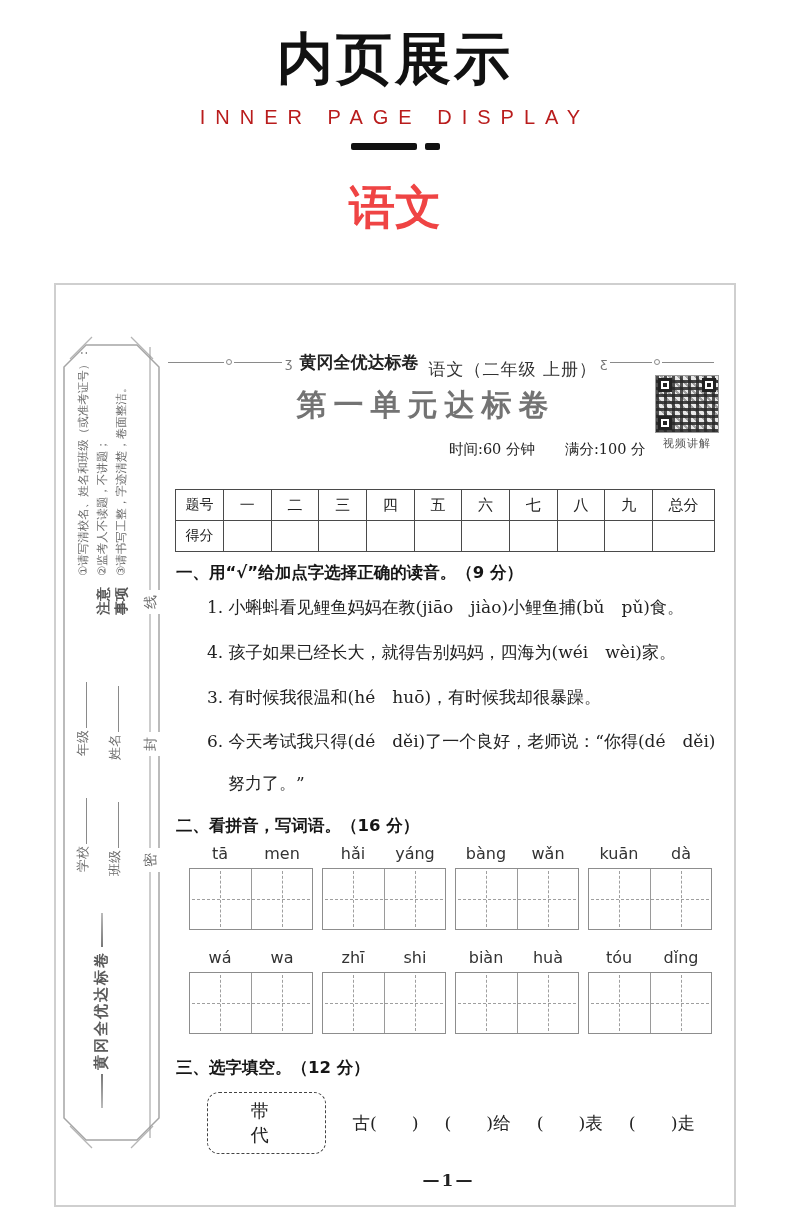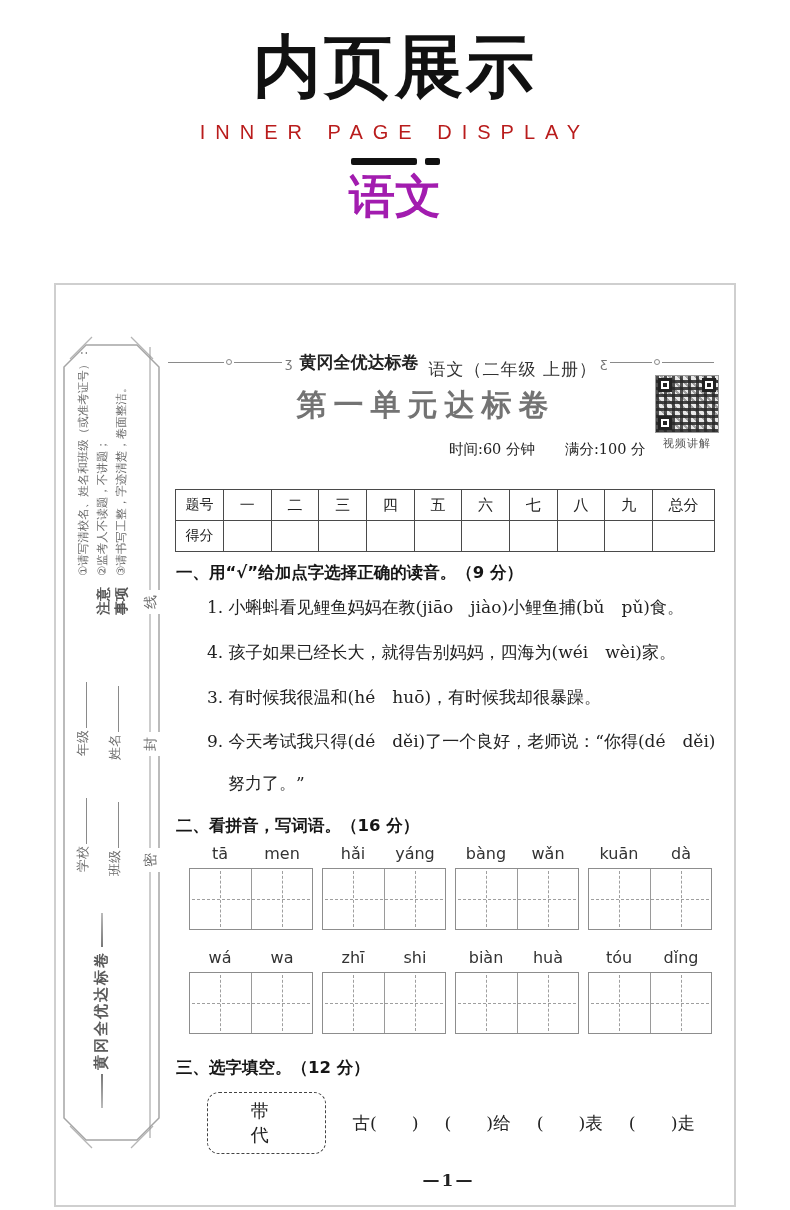--- a/index.html
+++ b/index.html
@@ -1,26 +1,26 @@
 <!DOCTYPE html>
 <html><head>
 <meta charset="utf-8">
 <style>
   * { margin:0; padding:0; box-sizing:border-box; }
   html,body { background:#ffffff; }
   body { width:790px; height:1210px; position:relative; font-family:"DejaVu Sans", sans-serif; color:#1c1c1c; overflow:hidden; }
 
   
   .banner { position:absolute; top:0; left:0; width:790px; text-align:center; }
-  .banner-title { margin-top:22px; font-size:68px; font-weight:900; letter-spacing:3px; color:#111; font-family:"DejaVu Sans", sans-serif; }
+  .banner-title { margin-top:22px; font-size:56px; font-weight:900; letter-spacing:3px; color:#111; font-family:"DejaVu Sans", sans-serif; }
   .banner-sub { margin-top:8px; font-size:20px; letter-spacing:10px; color:#b91c1c; font-family:"Liberation Sans", sans-serif; }
   .banner-underline { margin:14px auto 0; width:100px; height:8px; display:flex; gap:8px; justify-content:center; }
   .banner-underline .bar { width:66px; height:7px; background:#111; border-radius:2px; }
   .banner-underline .dot { width:15px; height:7px; background:#111; border-radius:2px; }
-  .banner-subject { font-size:46px; font-weight:700; color:#a21caf; }
+  .banner-subject { margin-top:26px; font-size:46px; font-weight:700; color:#ef4444; }
 
   
   .paper { position:absolute; left:54px; top:283px; width:682px; height:924px; background:#fff; border:2px solid #cfcfcf; }
 
   
   .sidebar-svg { position:absolute; left:0; top:0; }
   .sidebar-rot { position:absolute; left:8px; top:853px; width:793px; height:103px;
                  transform:rotate(-90deg); transform-origin:0 0; color:#6b6b6b; }
   .sb-brand { position:absolute; left:26px; top:28px; width:176px; text-align:center; font-size:15px; font-weight:700; color:#5a5a5a; letter-spacing:2px; white-space:nowrap; }
   .sb-brand .tail { display:inline-block; vertical-align:middle; width:34px; height:2px; background:linear-gradient(90deg,#bbb,#777); margin:0 4px; }
@@ -192,21 +192,21 @@
     </tr>
   </tbody>
     </table>
 
   <div class="content">
 
     <div class="sec-title">一、用“√”给加点字选择正确的读音。（9 分）</div>
     <div class="q-item">1. 小蝌蚪看见鲤鱼妈妈在教(jiāo　jiào)小鲤鱼捕(bǔ　pǔ)食。</div>
     <div class="q-item">4. 孩子如果已经长大，就得告别妈妈，四海为(wéi　wèi)家。</div>
     <div class="q-item">3. 有时候我很温和(hé　huō)，有时候我却很暴躁。</div>
-    <div class="q-item wrap">9. 今天考试我只得(dé　děi)了一个良好，老师说：“你得(dé　děi)努力了。”</div>
+    <div class="q-item wrap">6. 今天考试我只得(dé　děi)了一个良好，老师说：“你得(dé　děi)努力了。”</div>
 
     <div class="sec2">
       <div class="sec-title">二、看拼音，写词语。（16 分）</div>
       <div class="word-rows">
         <div class="word-row">
           <div class="word-group">
             <div class="py-labels">
                 <span>tā</span>
                 <span>men</span>
               </div>

